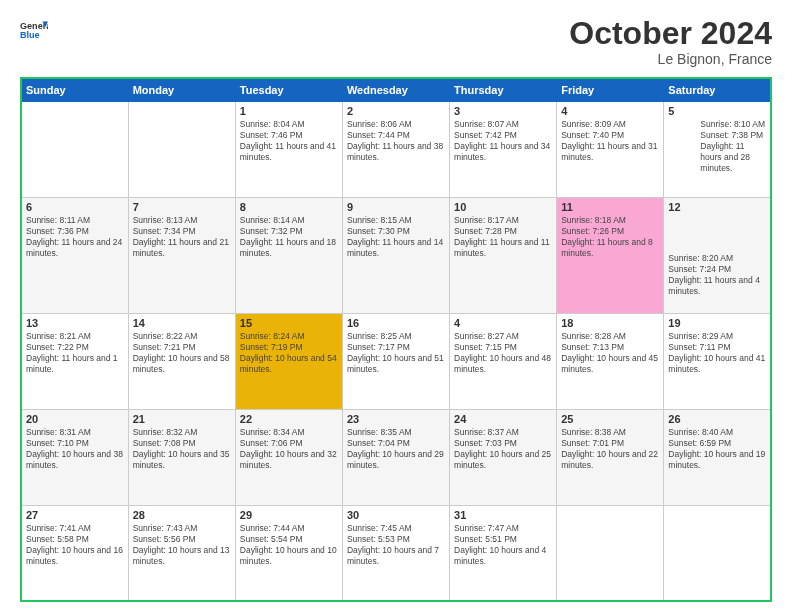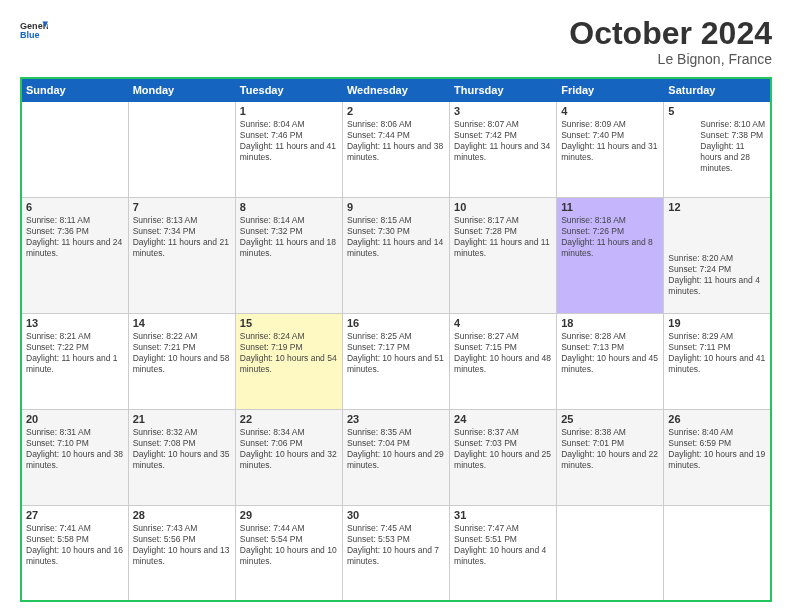--- a/index.html
+++ b/index.html
@@ -171,21 +171,21 @@
             <div class="day-info" style="white-space: pre-line;">Sunrise: 8:15 AM
 Sunset: 7:30 PM
 Daylight: 11 hours and 14 minutes.</div>
           </td>
           <td style="background-color: rgb(245, 245, 245);">
             <span class="day-number">10</span>
             <div class="day-info" style="white-space: pre-line;">Sunrise: 8:17 AM
 Sunset: 7:28 PM
 Daylight: 11 hours and 11 minutes.</div>
           </td>
-          <td style="background-color: #c4b5fd;">
+          <td style="background-color: #f9a8d4;">
             <span class="day-number">11</span>
             <div class="day-info" style="white-space: pre-line;">Sunrise: 8:18 AM
 Sunset: 7:26 PM
 Daylight: 11 hours and 8 minutes.</div>
           </td>
           <td style="background-color: rgb(245, 245, 245);">
             <span class="day-number">12</span>
             <div class="day-info" style="white-space: pre-line; margin-top: 40px;">Sunrise: 8:20 AM
 Sunset: 7:24 PM
 Daylight: 11 hours and 4 minutes.</div>
@@ -197,21 +197,21 @@
             <div class="day-info" style="white-space: pre-line;">Sunrise: 8:21 AM
 Sunset: 7:22 PM
 Daylight: 11 hours and 1 minute.</div>
           </td>
           <td style="background-color: rgb(255, 255, 255);">
             <span class="day-number">14</span>
             <div class="day-info" style="white-space: pre-line;">Sunrise: 8:22 AM
 Sunset: 7:21 PM
 Daylight: 10 hours and 58 minutes.</div>
           </td>
-          <td style="background-color: #fef9c3;">
+          <td style="background-color: #eab308;">
             <span class="day-number">15</span>
             <div class="day-info" style="white-space: pre-line;">Sunrise: 8:24 AM
 Sunset: 7:19 PM
 Daylight: 10 hours and 54 minutes.</div>
           </td>
           <td style="background-color: rgb(255, 255, 255);">
             <span class="day-number">16</span>
             <div class="day-info" style="white-space: pre-line;">Sunrise: 8:25 AM
 Sunset: 7:17 PM
 Daylight: 10 hours and 51 minutes.</div>

